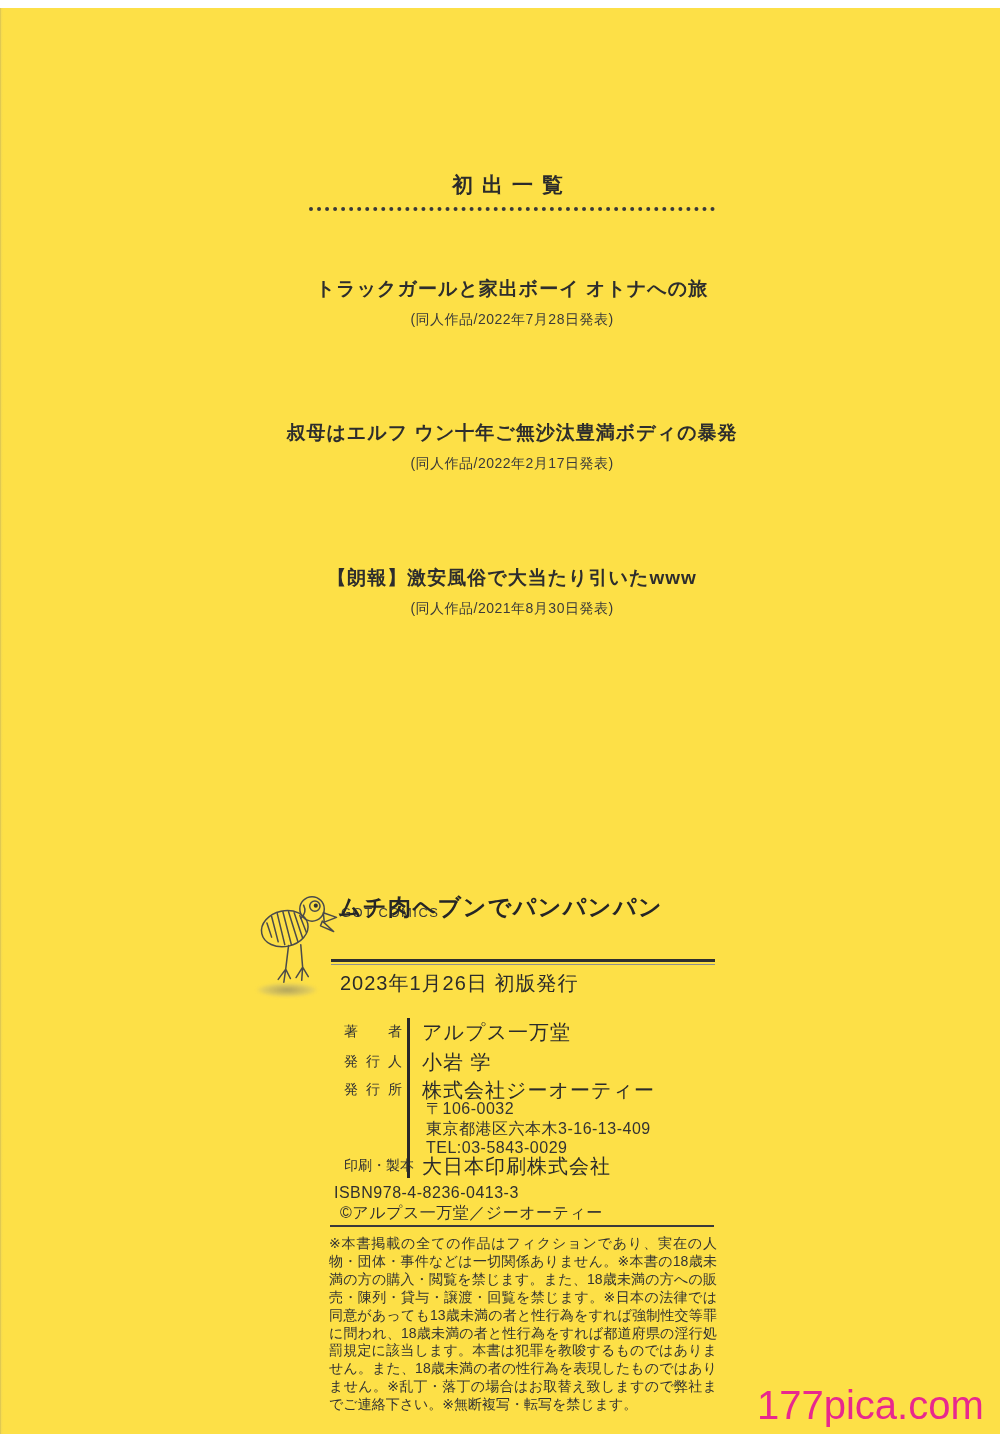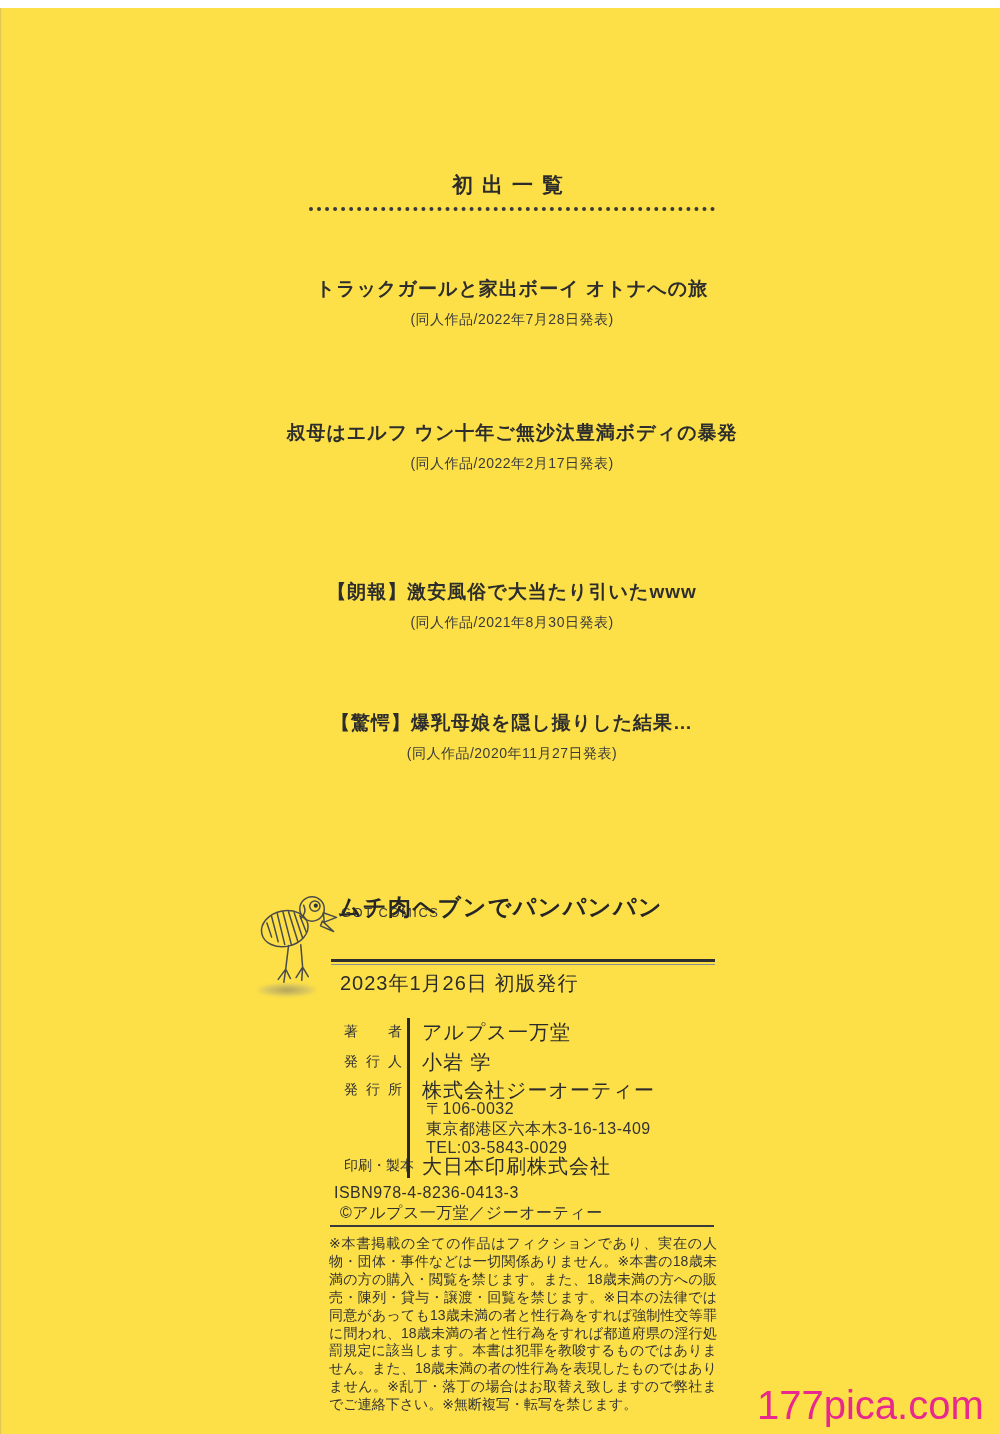--- a/index.html
+++ b/index.html
@@ -17,21 +17,21 @@
   .list-title{
     position:absolute;left:212px;top:163px;width:600px;
     text-align:center;font-size:21px;font-weight:bold;
     letter-spacing:9px;color:#2b2b2b;
   }
   .dotted-rule{
     position:absolute;left:309px;top:194px;width:406px;height:5px;
     border-bottom:4px dotted #3a3a3a;
   }
   .work{position:absolute;left:212px;width:600px;text-align:center;}
-  .work-1{top:268px}.work-2{top:412px}.work-3{top:571px}.work-4{top:702px}
+  .work-1{top:268px}.work-2{top:412px}.work-3{top:557px}.work-4{top:702px}
   .work-title{font-size:19px;font-weight:bold;letter-spacing:1px;color:#2d2d2d;}
   .work-date{margin-top:9px;font-size:14px;letter-spacing:.5px;color:#3a3a3a;}
   
   .bird{position:absolute;left:256px;top:884px;width:82px;height:94px;}
   .bird-shadow{
     position:absolute;left:257px;top:975px;width:60px;height:14px;
     background:radial-gradient(ellipse at center,rgba(110,110,110,.55),rgba(150,150,150,.25) 55%,transparent 75%);
     filter:blur(1.5px);
   }
   .imprint{position:absolute;left:341px;top:897px;font-size:13px;letter-spacing:1.5px;color:#3c3c3c;}
@@ -77,24 +77,20 @@
     <div class="work-title">トラックガールと家出ボーイ オトナへの旅</div>
     <div class="work-date">(同人作品/2022年7月28日発表)</div>
   </div>
   <div class="work work-2">
     <div class="work-title">叔母はエルフ ウン十年ご無沙汰豊満ボディの暴発</div>
     <div class="work-date">(同人作品/2022年2月17日発表)</div>
   </div>
   <div class="work work-3">
     <div class="work-title">【朗報】激安風俗で大当たり引いたwww</div>
     <div class="work-date">(同人作品/2021年8月30日発表)</div>
-  </div>
-  <div class="work work-4">
-    <div class="work-title">【驚愕】爆乳母娘を隠し撮りした結果…</div>
-    <div class="work-date">(同人作品/2020年11月27日発表)</div>
   </div>
 
   <svg class="bird" viewBox="0 0 86 100">
     <g fill="none" stroke="#4a4a4a" stroke-width="1.6" stroke-linecap="round" stroke-linejoin="round">
       <ellipse cx="30" cy="39" rx="25" ry="19" transform="rotate(-12 30 39)"></ellipse>
       <path d="M16,26 L23,53 M22,23 L30,56 M28,21 L37,56 M34,21 L44,53 M40,22 L49,49 M46,25 L53,43 M11,33 L16,48"></path>
       <path d="M47,28 Q54,22 50,14"></path>
       <circle cx="59" cy="18" r="13"></circle>
       <circle cx="62" cy="15" r="5.5"></circle>
       <circle cx="63" cy="14.5" r="2.2" fill="#333" stroke="none"></circle>

